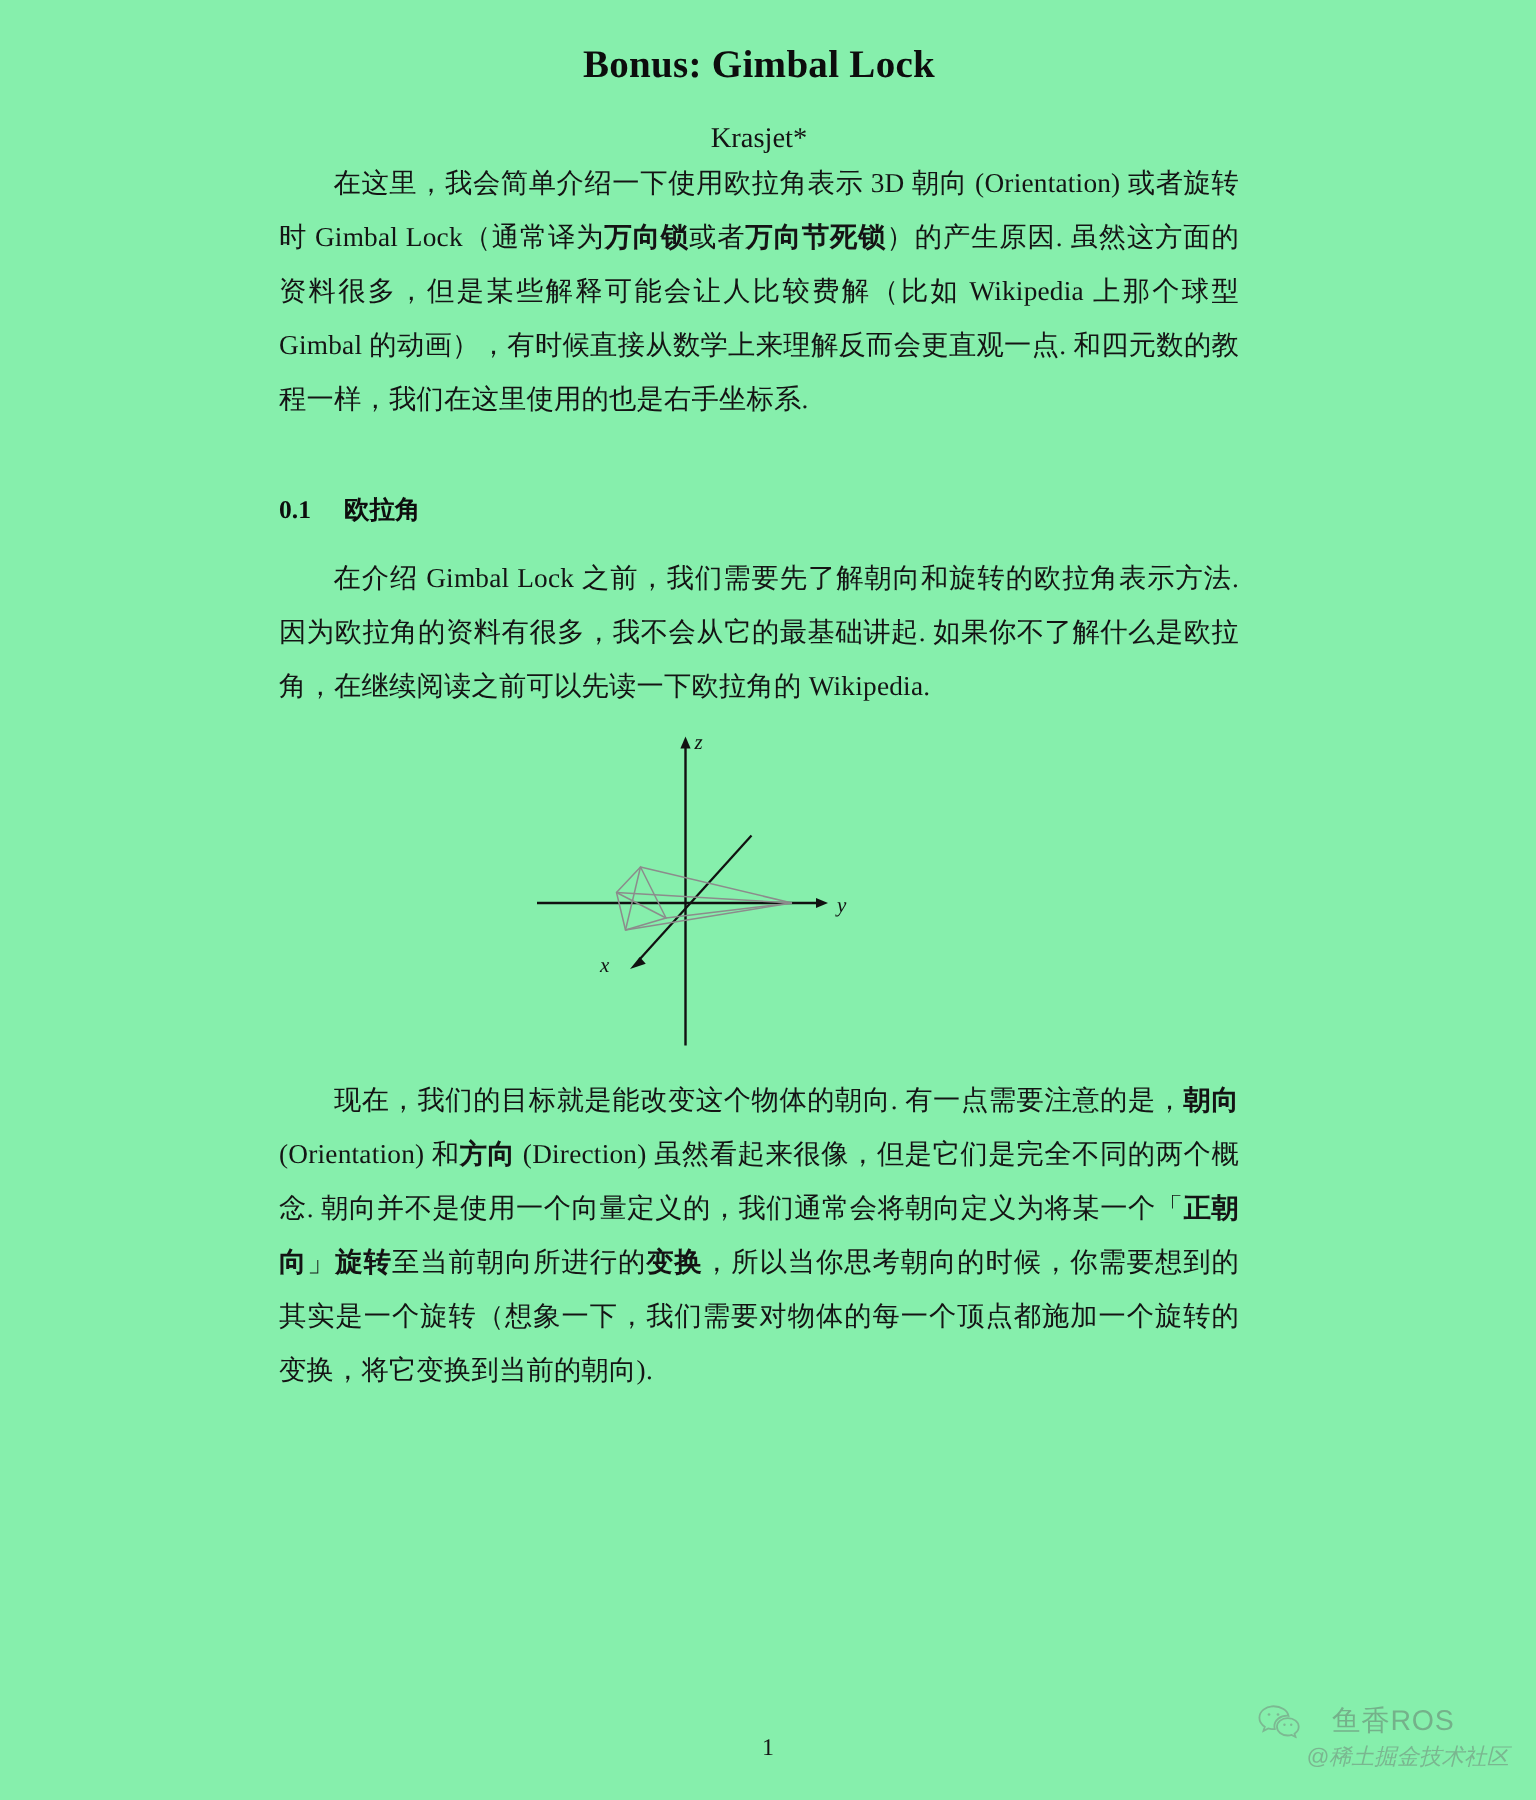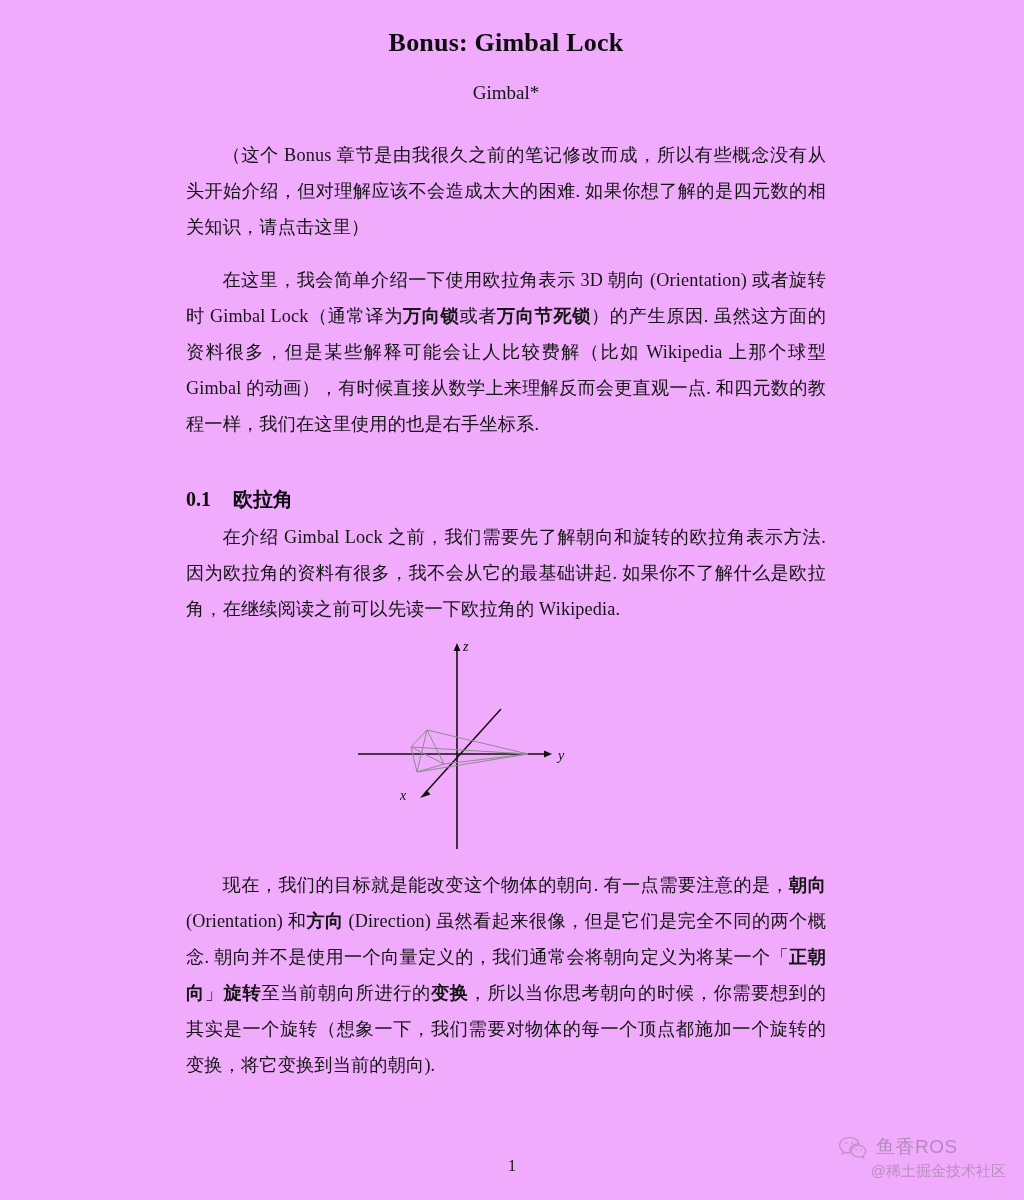--- a/index.html
+++ b/index.html
@@ -12,21 +12,21 @@
     height: 1200px;
     position: relative;
     font-family: "Liberation Serif", "DejaVu Serif", serif;
     color: #111111;
     overflow: hidden;
   }
 
   .page {
     position: absolute;
     inset: 0;
-    background: #f0abfc;
+    background: #86efac;
   }
 
   .content {
     position: absolute;
     left: 186px;
     top: 0;
     width: 640px;
   }
 
   .doc-title {
@@ -54,24 +54,24 @@
     text-justify: inter-ideograph;
     color: #141414;
     letter-spacing: 0.15px;
   }
 
   p.para.first-block { margin-top: 33px; }
   p.para.indent { text-indent: 2em; }
   p.para + p.para { margin-top: 17px; }
 
   .section-head {
-    font-size: 20px;
+    font-size: 17px;
     font-weight: bold;
     margin-top: 44px;
-    margin-bottom: 6px;
+    margin-bottom: 16px;
     color: #0d0d0d;
   }
   .section-head .sec-num { margin-right: 22px; font-family: "Liberation Serif", "DejaVu Serif", serif; }
 
   b.kw { font-weight: bold; }
 
   .figure {
     position: relative;
     width: 640px;
     height: 230px;
@@ -96,50 +96,50 @@
     right: 14px;
     top: 1134px;
     width: 196px;
     opacity: 0.42;
     color: #555;
     user-select: none;
   }
   .wm-row1 {
     display: flex;
     align-items: center;
-    gap: 8px;
+    gap: 20px;
     justify-content: flex-start;
     padding-left: 24px;
   }
   .wm-brand {
     font-family: "Liberation Sans", "DejaVu Sans", sans-serif;
     font-size: 19px;
     color: #5d5d5d;
     letter-spacing: 0.5px;
   }
   .wm-row2 {
     font-family: "Liberation Sans", "DejaVu Sans", sans-serif;
     font-size: 15px;
     color: #6a6a6a;
     text-align: right;
     padding-right: 4px;
     margin-top: 2px;
+    font-style: italic;
   }
 </style>
 </head>
 <body>
 
 <div class="page">
 
   <div class="content">
 
     <div class="doc-title">Bonus: Gimbal Lock</div>
-    <div class="doc-author">Gimbal*</div>
+    <div class="doc-author">Krasjet*</div>
 
-    <p class="para first-block indent"><span>（这个 Bonus 章节是由我很久之前的笔记修改而成，所以有些概念没有从头开始介绍，但对理解应该不会造成太大的困难. 如果你想了解的是四元数的相关知识，请点击这里）</span></p>
 
     <p class="para indent"><span>在这里，我会简单介绍一下使用欧拉角表示 3D 朝向 (Orientation) 或者旋转时 Gimbal Lock（通常译为</span><b class="kw">万向锁</b><span>或者</span><b class="kw">万向节死锁</b><span>）的产生原因. 虽然这方面的资料很多，但是某些解释可能会让人比较费解（比如 Wikipedia 上那个球型 Gimbal 的动画），有时候直接从数学上来理解反而会更直观一点. 和四元数的教程一样，我们在这里使用的也是右手坐标系.</span></p>
 
     <div class="section-head"><span class="sec-num">0.1</span><span>欧拉角</span></div>
 
     <p class="para indent"><span>在介绍 Gimbal Lock 之前，我们需要先了解朝向和旋转的欧拉角表示方法. 因为欧拉角的资料有很多，我不会从它的最基础讲起. 如果你不了解什么是欧拉角，在继续阅读之前可以先读一下欧拉角的 Wikipedia.</span></p>
 
 
     <div class="figure">
       <svg width="300" height="225" viewBox="0 0 300 225">

